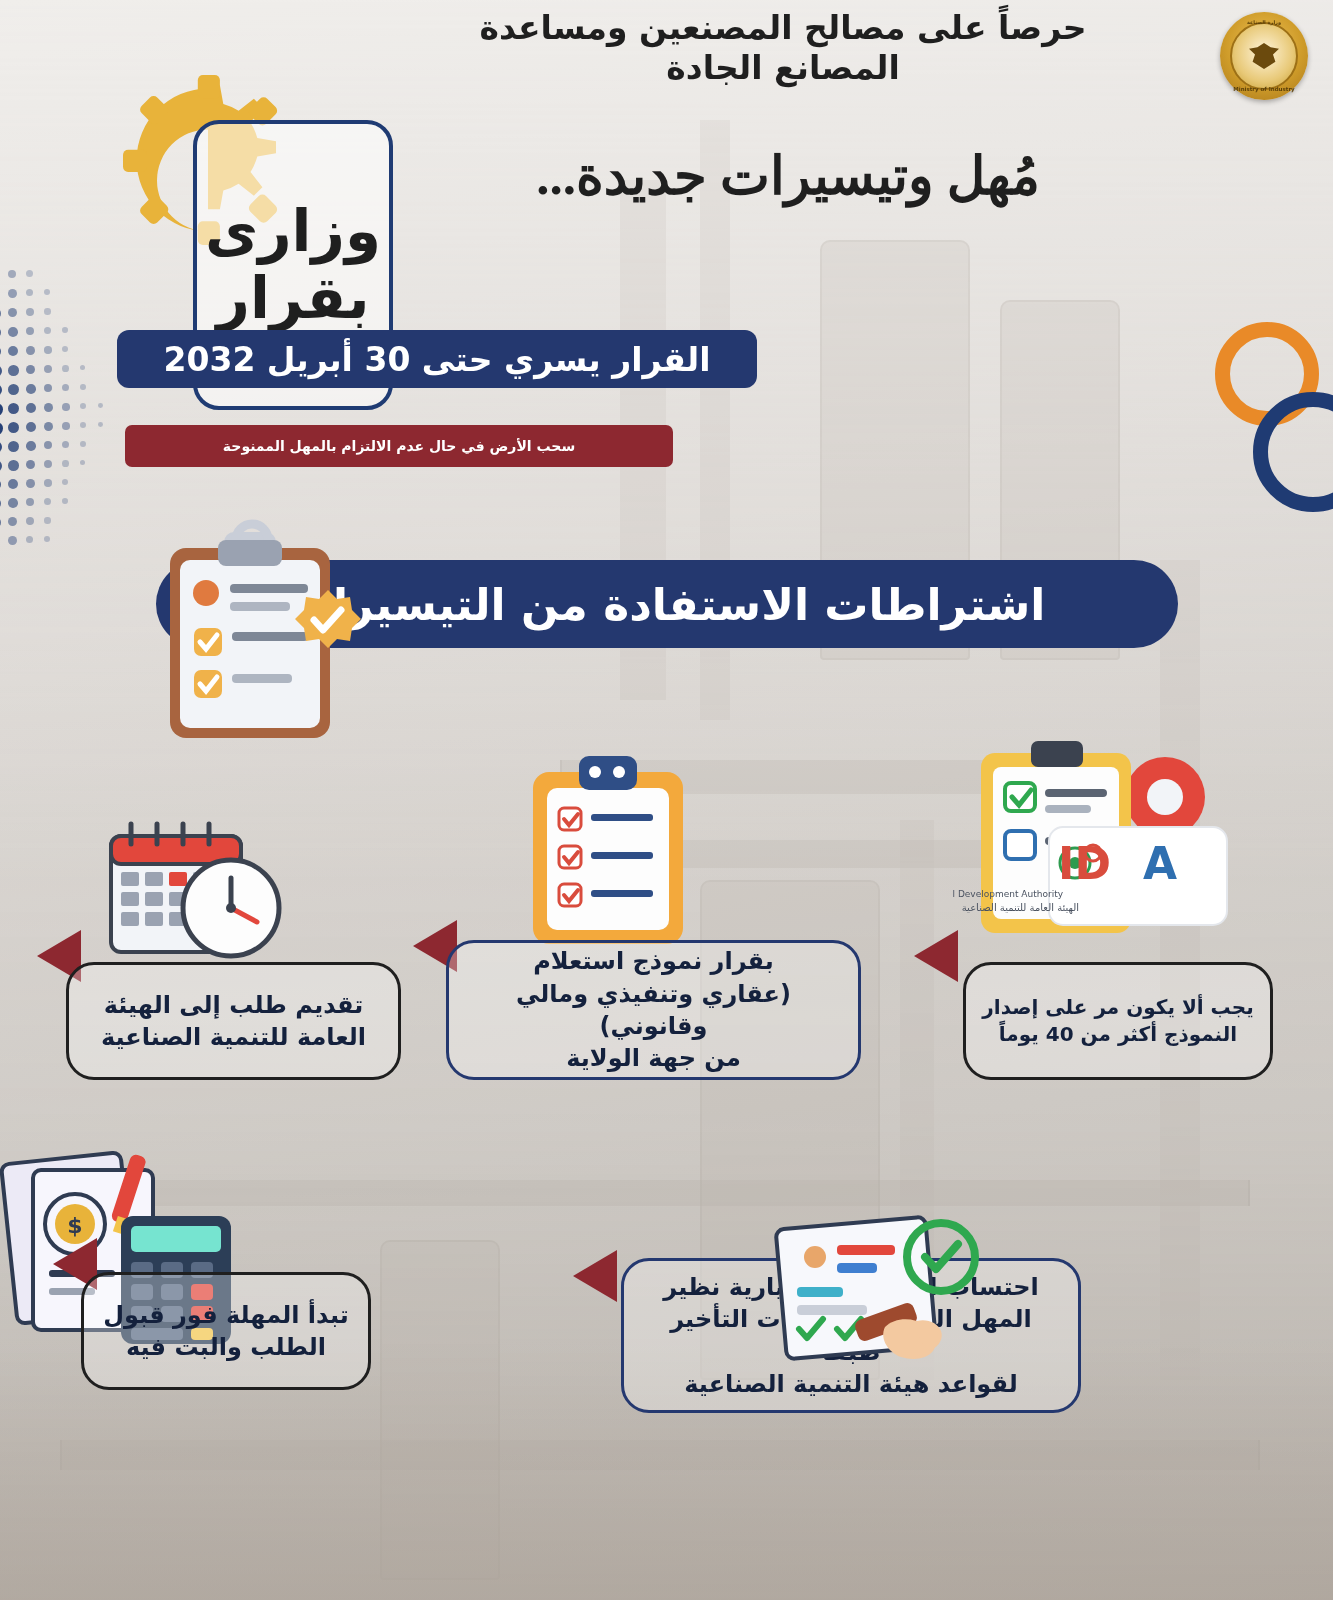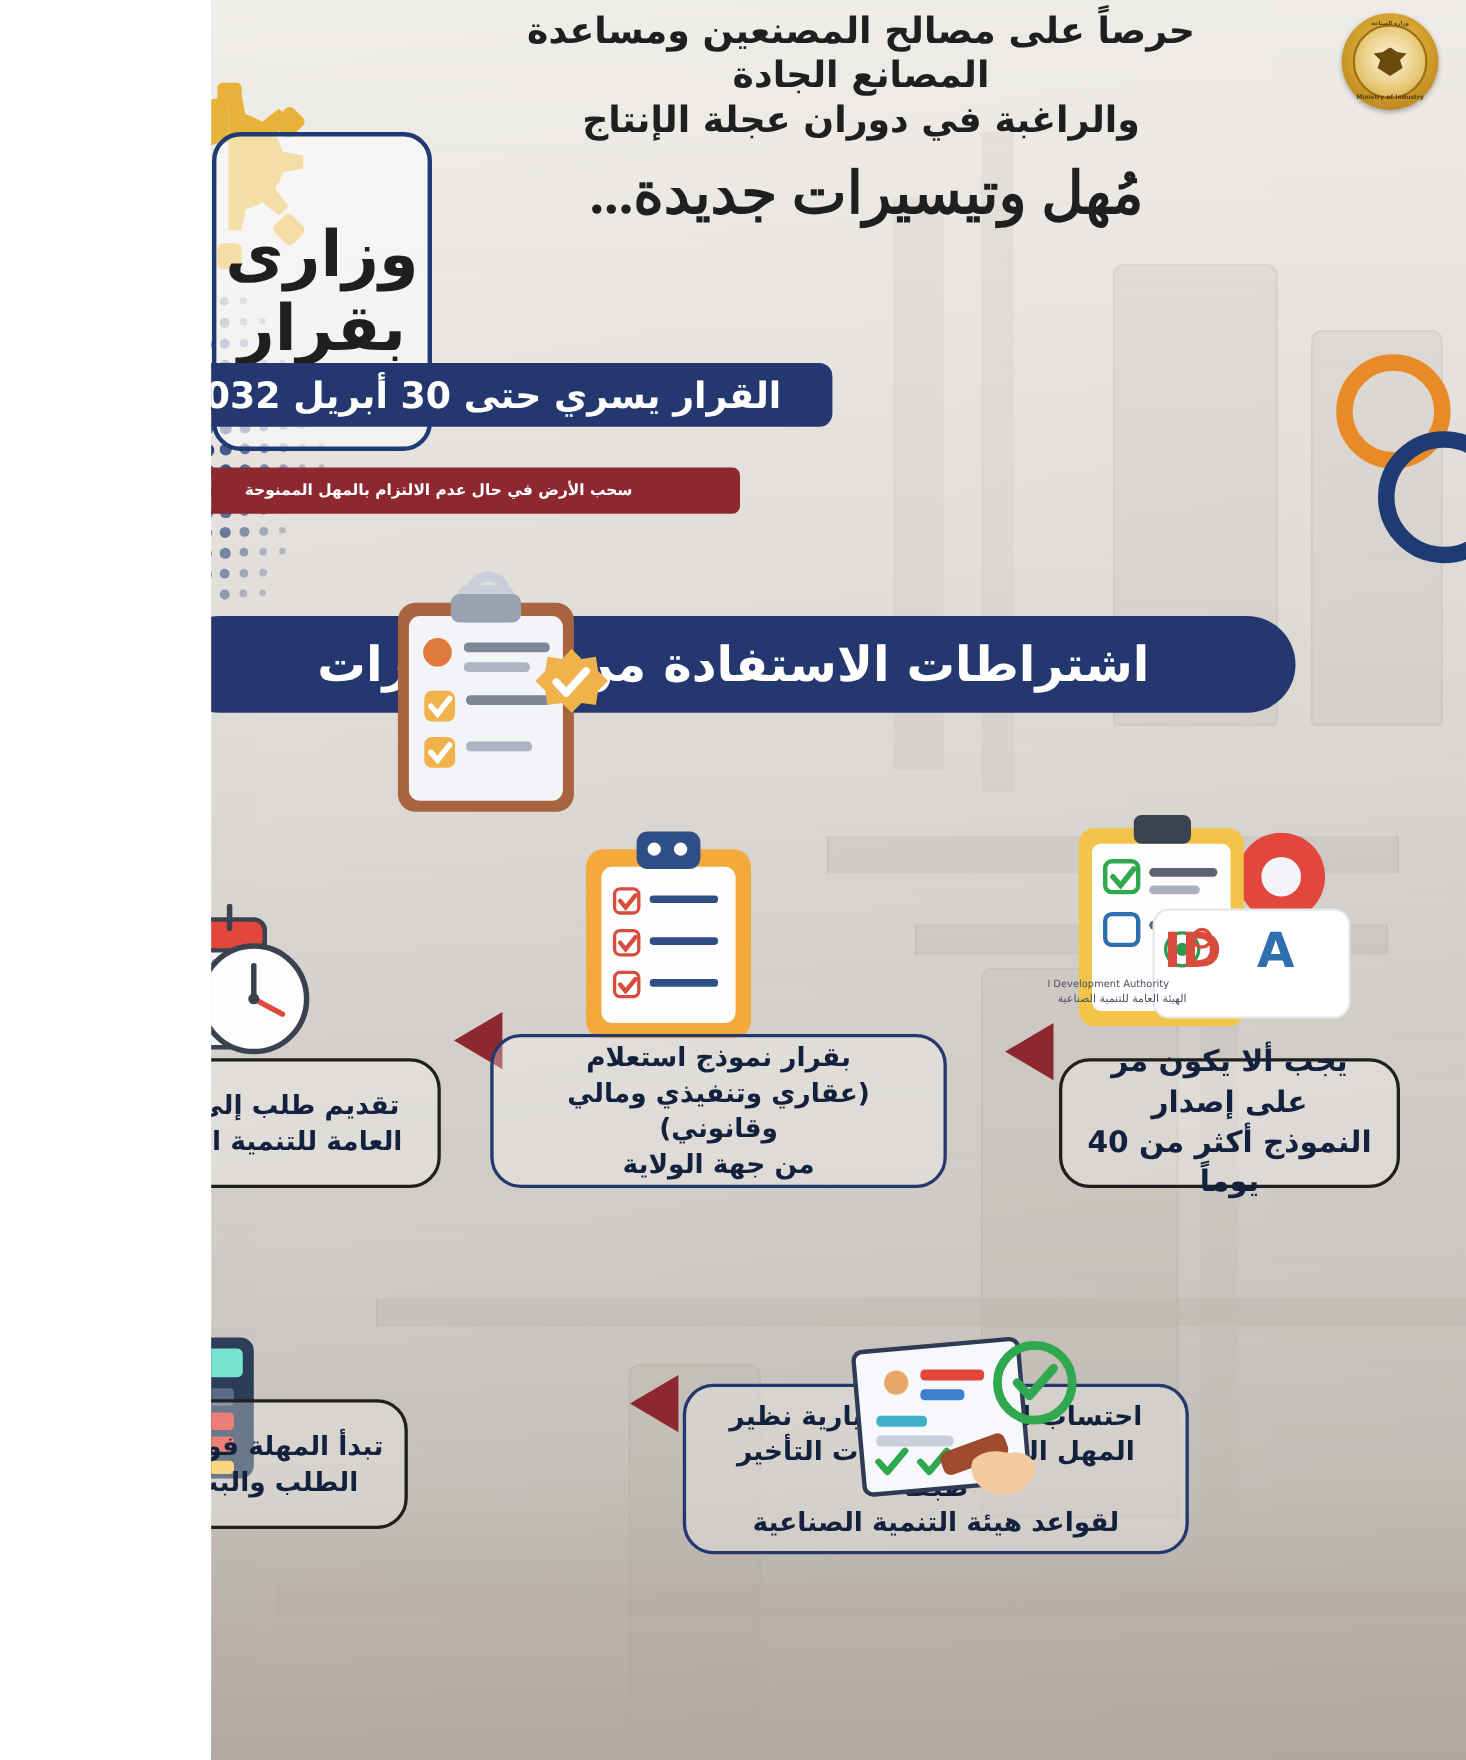--- a/index.html
+++ b/index.html
@@ -4,21 +4,21 @@
 <style>
   * { box-sizing: border-box; }
   html, body {
     margin: 0; padding: 0;
     width: 1333px; height: 1600px;
     font-family: "DejaVu Sans", "Liberation Sans", sans-serif;
     overflow: hidden;
   }
   .page {
     position: relative;
-    width: 1141px; height: 1600px;
+    width: 1333px; height: 1600px;
     background: linear-gradient(170deg, #e9e6e2 0%, #dedad6 35%, #cfcbc6 70%, #c4bfb9 100%);
     overflow: hidden;
   }
 
   
   .bg-industry {
     position: absolute; inset: 0;
     opacity: 0.42;
     background:
       linear-gradient(to bottom, rgba(255,255,255,0.75) 0%, rgba(255,255,255,0.25) 30%, rgba(255,255,255,0.0) 55%),
@@ -224,21 +224,21 @@
 
   .arrow {
     position: absolute;
     width: 0; height: 0;
     border-top: 26px solid transparent;
     border-bottom: 26px solid transparent;
   }
   .arrow-left { border-right: 44px solid #8d2830; }
 
   
-  #callout-1 { right: 60px; top: 962px; width: 310px; height: 118px; font-size: 27px; }
+  #callout-1 { right: 60px; top: 962px; width: 310px; height: 118px; font-size: 20px; }
   #callout-2 { right: 472px; top: 940px; width: 415px; height: 140px; font-size: 24px; }
   #callout-3 { right: 932px; top: 962px; width: 335px; height: 118px; font-size: 24px; }
   #callout-4 { right: 252px; top: 1258px; width: 460px; height: 155px; font-size: 24px; }
   #callout-5 { right: 962px; top: 1272px; width: 290px; height: 118px; font-size: 24px; }
 
   .icon-wrap { position: absolute; }
 
   
   .footer-haze {
     position: absolute; left: 0; right: 0; bottom: 0; height: 260px;
@@ -351,21 +351,20 @@
   <div class="emblem">
     <div class="emblem-inner">
       <div class="emblem-cap">وزارة الصناعة</div>
       <div class="emblem-eagle"></div>
       <div class="emblem-cap-bottom">Ministry of Industry</div>
     </div>
   </div>
 
   <div class="header-text">
     <div>حرصاً على مصالح المصنعين ومساعدة المصانع الجادة</div>
-    <div class="hdr-line2">والراغبة في دوران عجلة الإنتاج</div>
   </div>
 
   <div class="gear">
     <svg viewBox="0 0 100 100" aria-hidden="true">
       <g fill="#e8b33a">
         <path d="M50 6 l7 0 2 11 a34 34 0 0 1 9 4 l9-7 5 5 -7 9 a34 34 0 0 1 4 9 l11 2 0 7 -11 2 a34 34 0 0 1 -4 9 l7 9 -5 5 -9-7 a34 34 0 0 1 -9 4 l-2 11 -7 0"></path>
         <path d="M50 18 a32 32 0 1 0 0 64 a32 32 0 0 1 0 -64 z" opacity="0"></path>
       </g>
       <path d="M50 8 A42 42 0 1 0 50 92 A30 30 0 1 1 50 32 Z" fill="#e8b33a"></path>
       <circle cx="50" cy="50" r="42" fill="none" stroke="#e8b33a" stroke-width="0"></circle>

